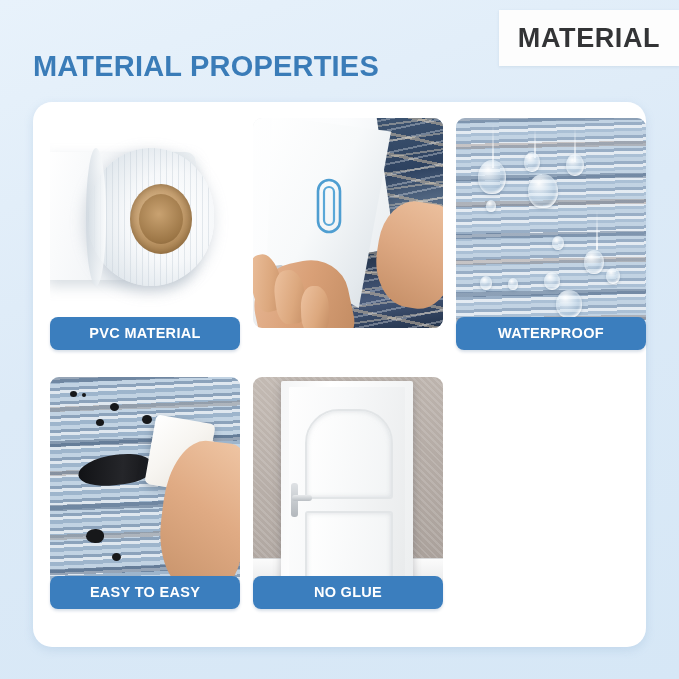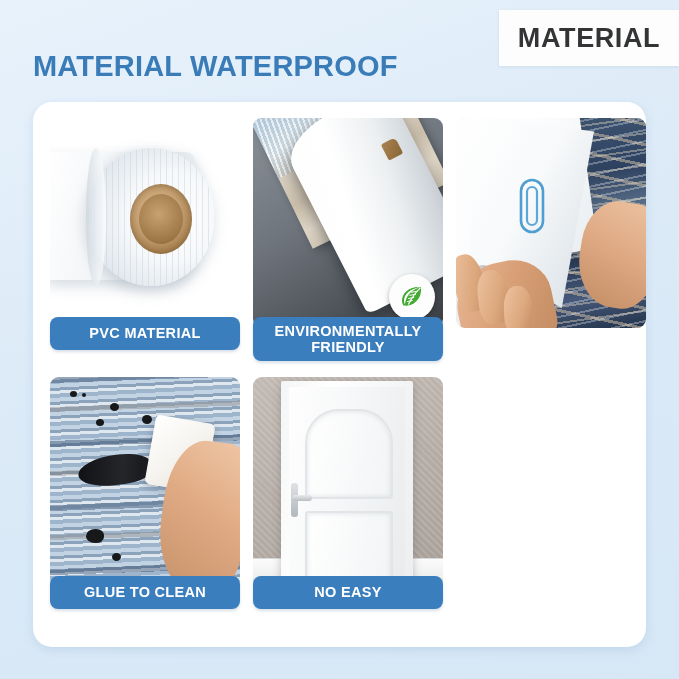--- a/index.html
+++ b/index.html
@@ -271,55 +271,37 @@
     border-top:1px solid #d8d9da;
   }
 </style>
 </head>
 <body>
 
 <div class="logo-box">
   <span class="logo-text">MATERIAL</span>
 </div>
 
-<div class="page-title">MATERIAL WATERPROOF</div>
+<div class="page-title">MATERIAL PROPERTIES</div>
 
 <div class="card">
   <div class="grid">
 
     <div class="cell">
       <div class="thumb">
         <div class="art-roll">
           <div class="roll-sheet"></div>
           <div class="roll-body"></div>
           <div class="roll-edge"></div>
           <div class="roll-core"></div>
         </div>
       </div>
       <div class="label one-line">PVC MATERIAL</div>
     </div>
 
-    <div class="cell">
-      <div class="thumb">
-        <div class="art-eco">
-          <div class="eco-print"></div>
-          <div class="eco-curl"></div>
-          <div class="eco-curl-tip"></div>
-          <div class="eco-badge">
-            <svg width="30" height="30" viewBox="0 0 30 30">
-              <path d="M24 5C12 4 5 11 5 19c0 2 1 4 2 5l1.4-1.4C7.6 21.8 7 20.4 7 19 7 12 13 6.6 24 5z" fill="#3fa82f"></path>
-              <path d="M24 5c1 9-4 17-13 18.5-1.3.2-2.3.2-3-.1C8 15 14 7.5 24 5z" fill="#43ab32"></path>
-              <path d="M23.4 5.9C19 10 15 15 11.4 22.6" stroke="#ffffff" stroke-width="1.2" fill="none"></path>
-              <path d="M20.6 9.2l-6.4 1.1M19 12.2l-6.6 1.2M17.3 15.3l-6.3 1.3M15.6 18.4l-5.6 1.2" stroke="#ffffff" stroke-width="1" fill="none"></path>
-            </svg>
-          </div>
-        </div>
-      </div>
-      <div class="label two-line">ENVIRONMENTALLY FRIENDLY</div>
-    </div>
 
     <div class="cell">
       <div class="thumb">
         <div class="art-peel">
           <div class="peel-marble"></div>
           <div class="peel-back"></div>
           <div class="peel-flap"></div>
           <div class="clip-icon">
             <svg width="32" height="60" viewBox="0 0 32 60">
               <rect x="5" y="4" width="22" height="52" rx="11" fill="none" stroke="#4f9ed1" stroke-width="2.6"></rect>
@@ -328,51 +310,74 @@
           </div>
           <div class="hand-a"></div>
           <div class="finger" style="left:-2px;bottom:16px;width:30px;height:58px;transform:rotate(-14deg);"></div>
           <div class="finger" style="left:22px;bottom:4px;width:30px;height:54px;transform:rotate(-7deg);"></div>
           <div class="finger" style="left:48px;bottom:-6px;width:28px;height:48px;transform:rotate(-2deg);"></div>
           <div class="hand-b"></div>
         </div>
       </div>
     </div>
 
+    <div class="cell">
+      <div class="thumb">
+        <div class="art-water">
+          <div class="trail" style="left:36px;top:6px;height:44px;"></div>
+          <div class="trail" style="left:78px;top:10px;height:30px;"></div>
+          <div class="trail" style="left:118px;top:8px;height:36px;"></div>
+          <div class="trail" style="left:140px;top:92px;height:40px;"></div>
+          <div class="drop" style="left:22px;top:42px;width:28px;height:34px;"></div>
+          <div class="drop" style="left:68px;top:34px;width:16px;height:20px;"></div>
+          <div class="drop" style="left:72px;top:56px;width:30px;height:34px;"></div>
+          <div class="drop" style="left:110px;top:36px;width:18px;height:22px;"></div>
+          <div class="drop" style="left:30px;top:82px;width:10px;height:12px;"></div>
+          <div class="drop" style="left:96px;top:118px;width:12px;height:14px;"></div>
+          <div class="drop" style="left:128px;top:132px;width:20px;height:24px;"></div>
+          <div class="drop" style="left:24px;top:158px;width:12px;height:14px;"></div>
+          <div class="drop" style="left:52px;top:160px;width:10px;height:12px;"></div>
+          <div class="drop" style="left:88px;top:154px;width:16px;height:18px;"></div>
+          <div class="drop" style="left:100px;top:172px;width:26px;height:28px;"></div>
+          <div class="drop" style="left:150px;top:150px;width:14px;height:16px;"></div>
+        </div>
+      </div>
+      <div class="label one-line">WATERPROOF</div>
+    </div>
 
     <div class="cell">
       <div class="thumb">
         <div class="art-clean">
           <div class="smudge" style="left:20px;top:14px;width:7px;height:6px;"></div>
           <div class="smudge" style="left:32px;top:16px;width:4px;height:4px;"></div>
           <div class="smudge" style="left:60px;top:26px;width:9px;height:8px;"></div>
           <div class="smudge" style="left:46px;top:42px;width:8px;height:7px;"></div>
           <div class="smudge" style="left:92px;top:38px;width:10px;height:9px;"></div>
           <div class="smudge-big"></div>
           <div class="smudge" style="left:36px;top:152px;width:18px;height:14px;border-radius:54% 46% 48% 52%;"></div>
           <div class="smudge" style="left:62px;top:176px;width:9px;height:8px;"></div>
           <div class="cloth"></div>
           <div class="hand-c"></div>
         </div>
       </div>
-      <div class="label one-line">GLUE TO CLEAN</div>
+      <div class="label one-line">EASY TO EASY</div>
     </div>
 
     <div class="cell">
       <div class="thumb">
         <div class="art-door">
           <div class="baseboard-l"></div>
           <div class="baseboard-r"></div>
           <div class="door-frame">
             <div class="door-leaf">
               <div class="panel-top"></div>
               <div class="panel-bot"></div>
               <div class="handle-plate"></div>
               <div class="handle"></div>
             </div>
           </div>
         </div>
       </div>
-      <div class="label one-line">NO EASY</div>
+      <div class="label one-line">NO GLUE</div>
     </div>
 
   </div>
 </div>
 
 </body></html>

